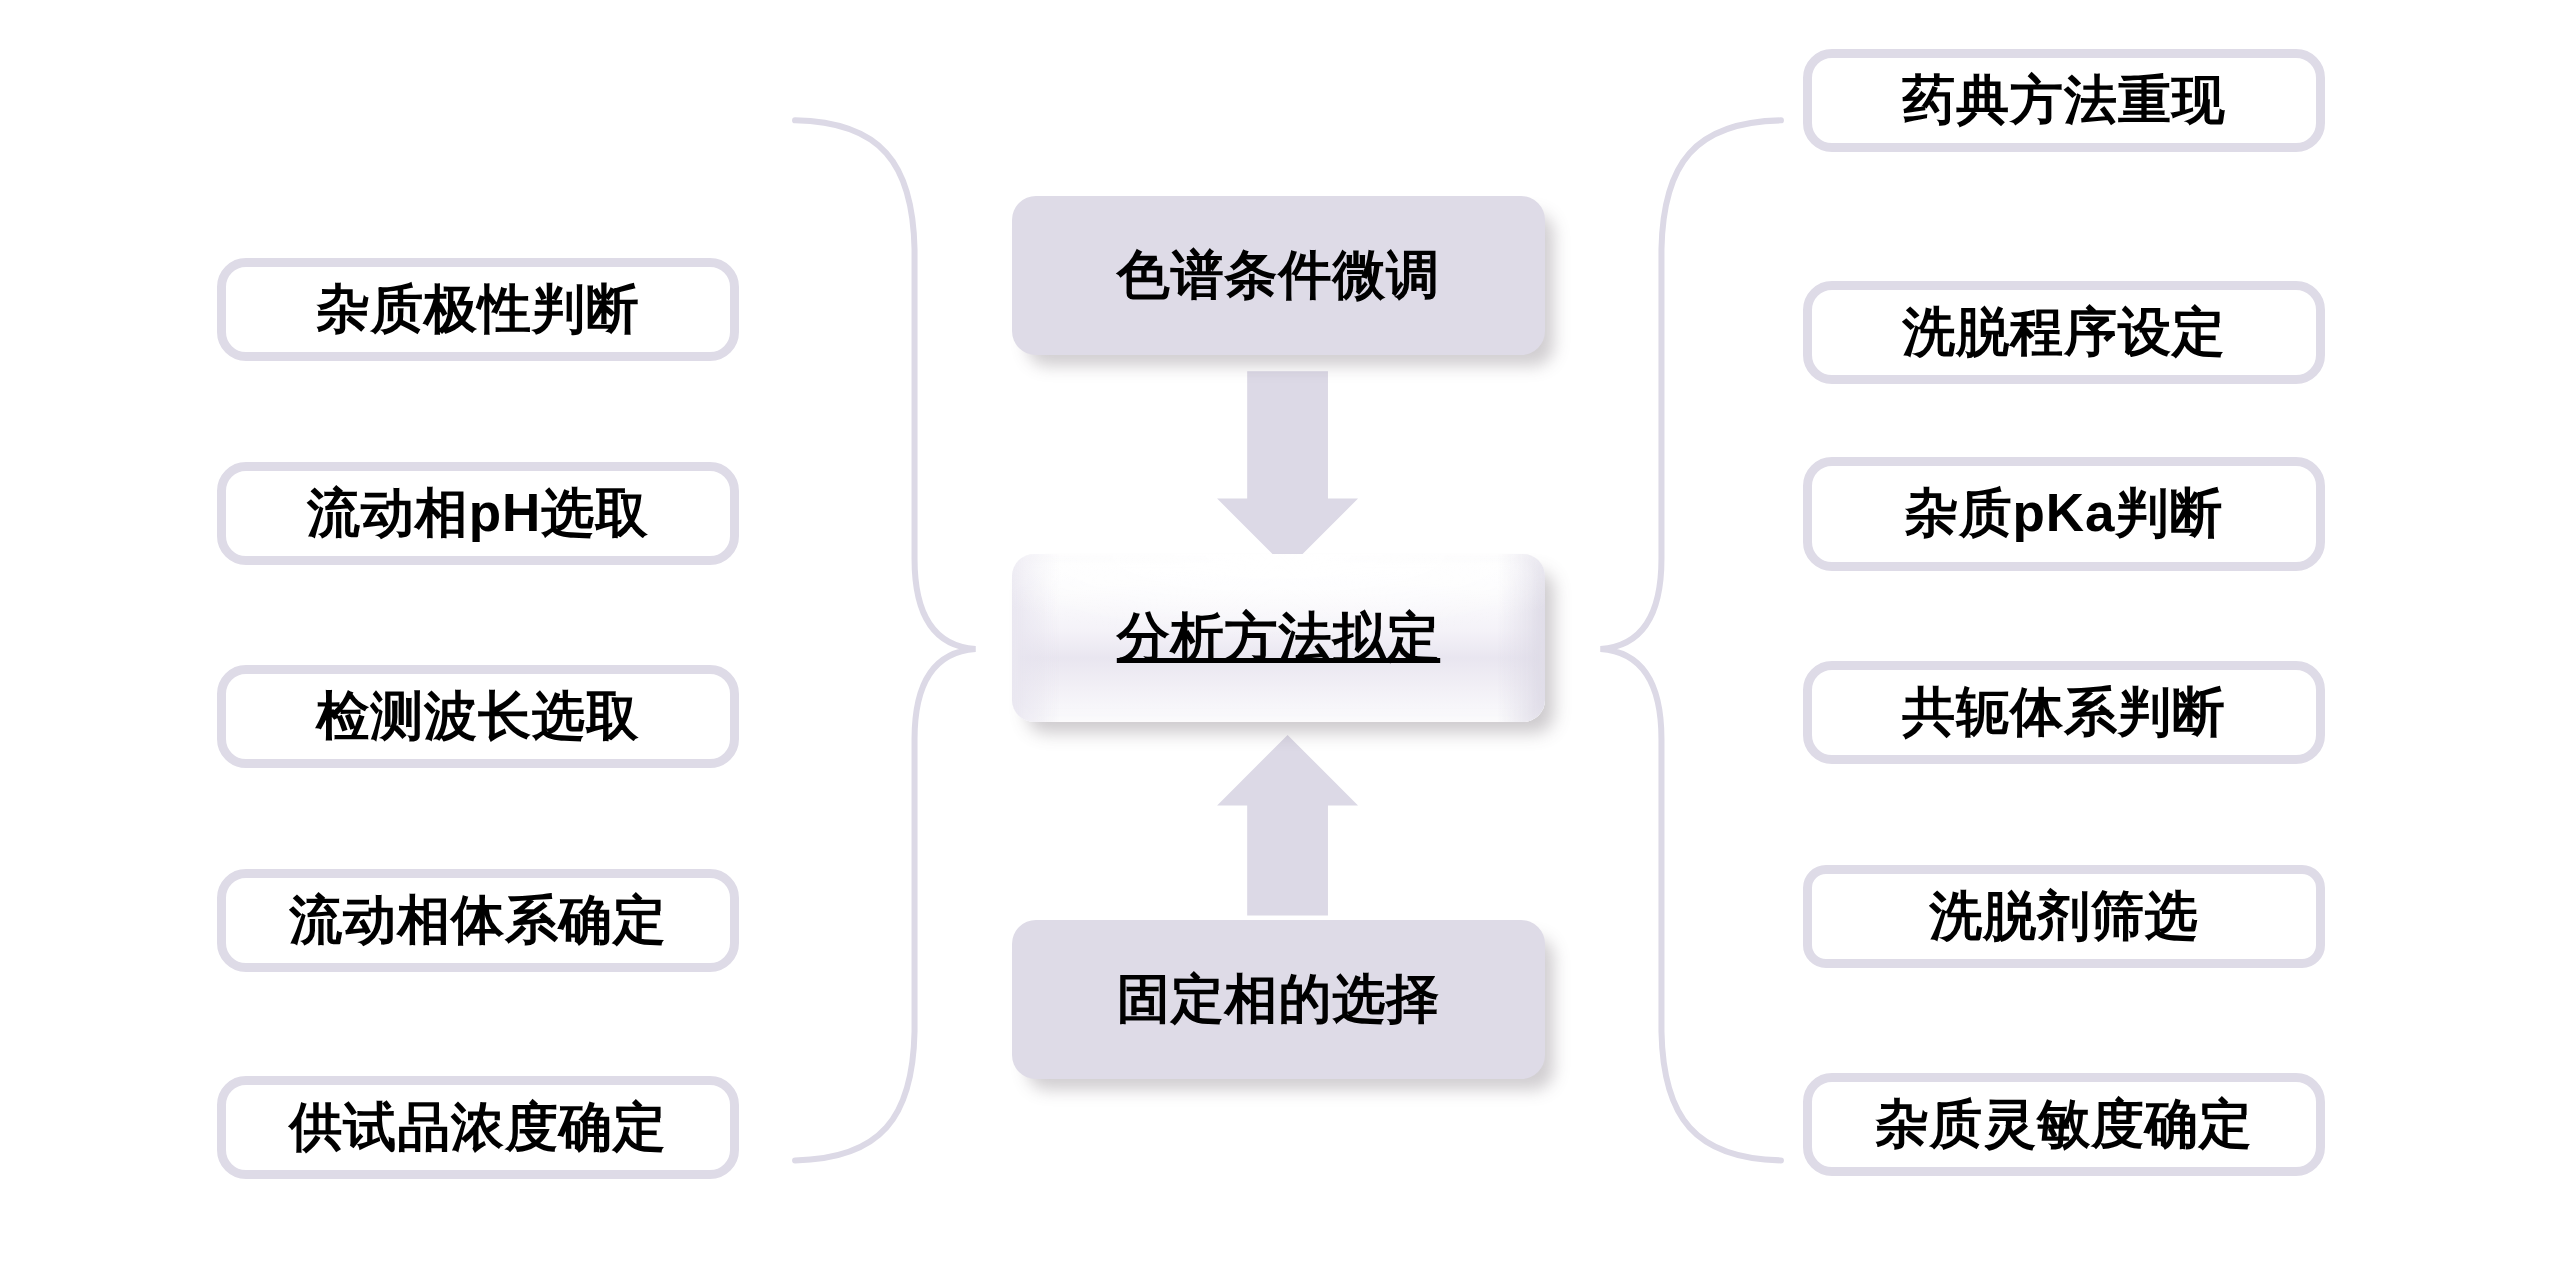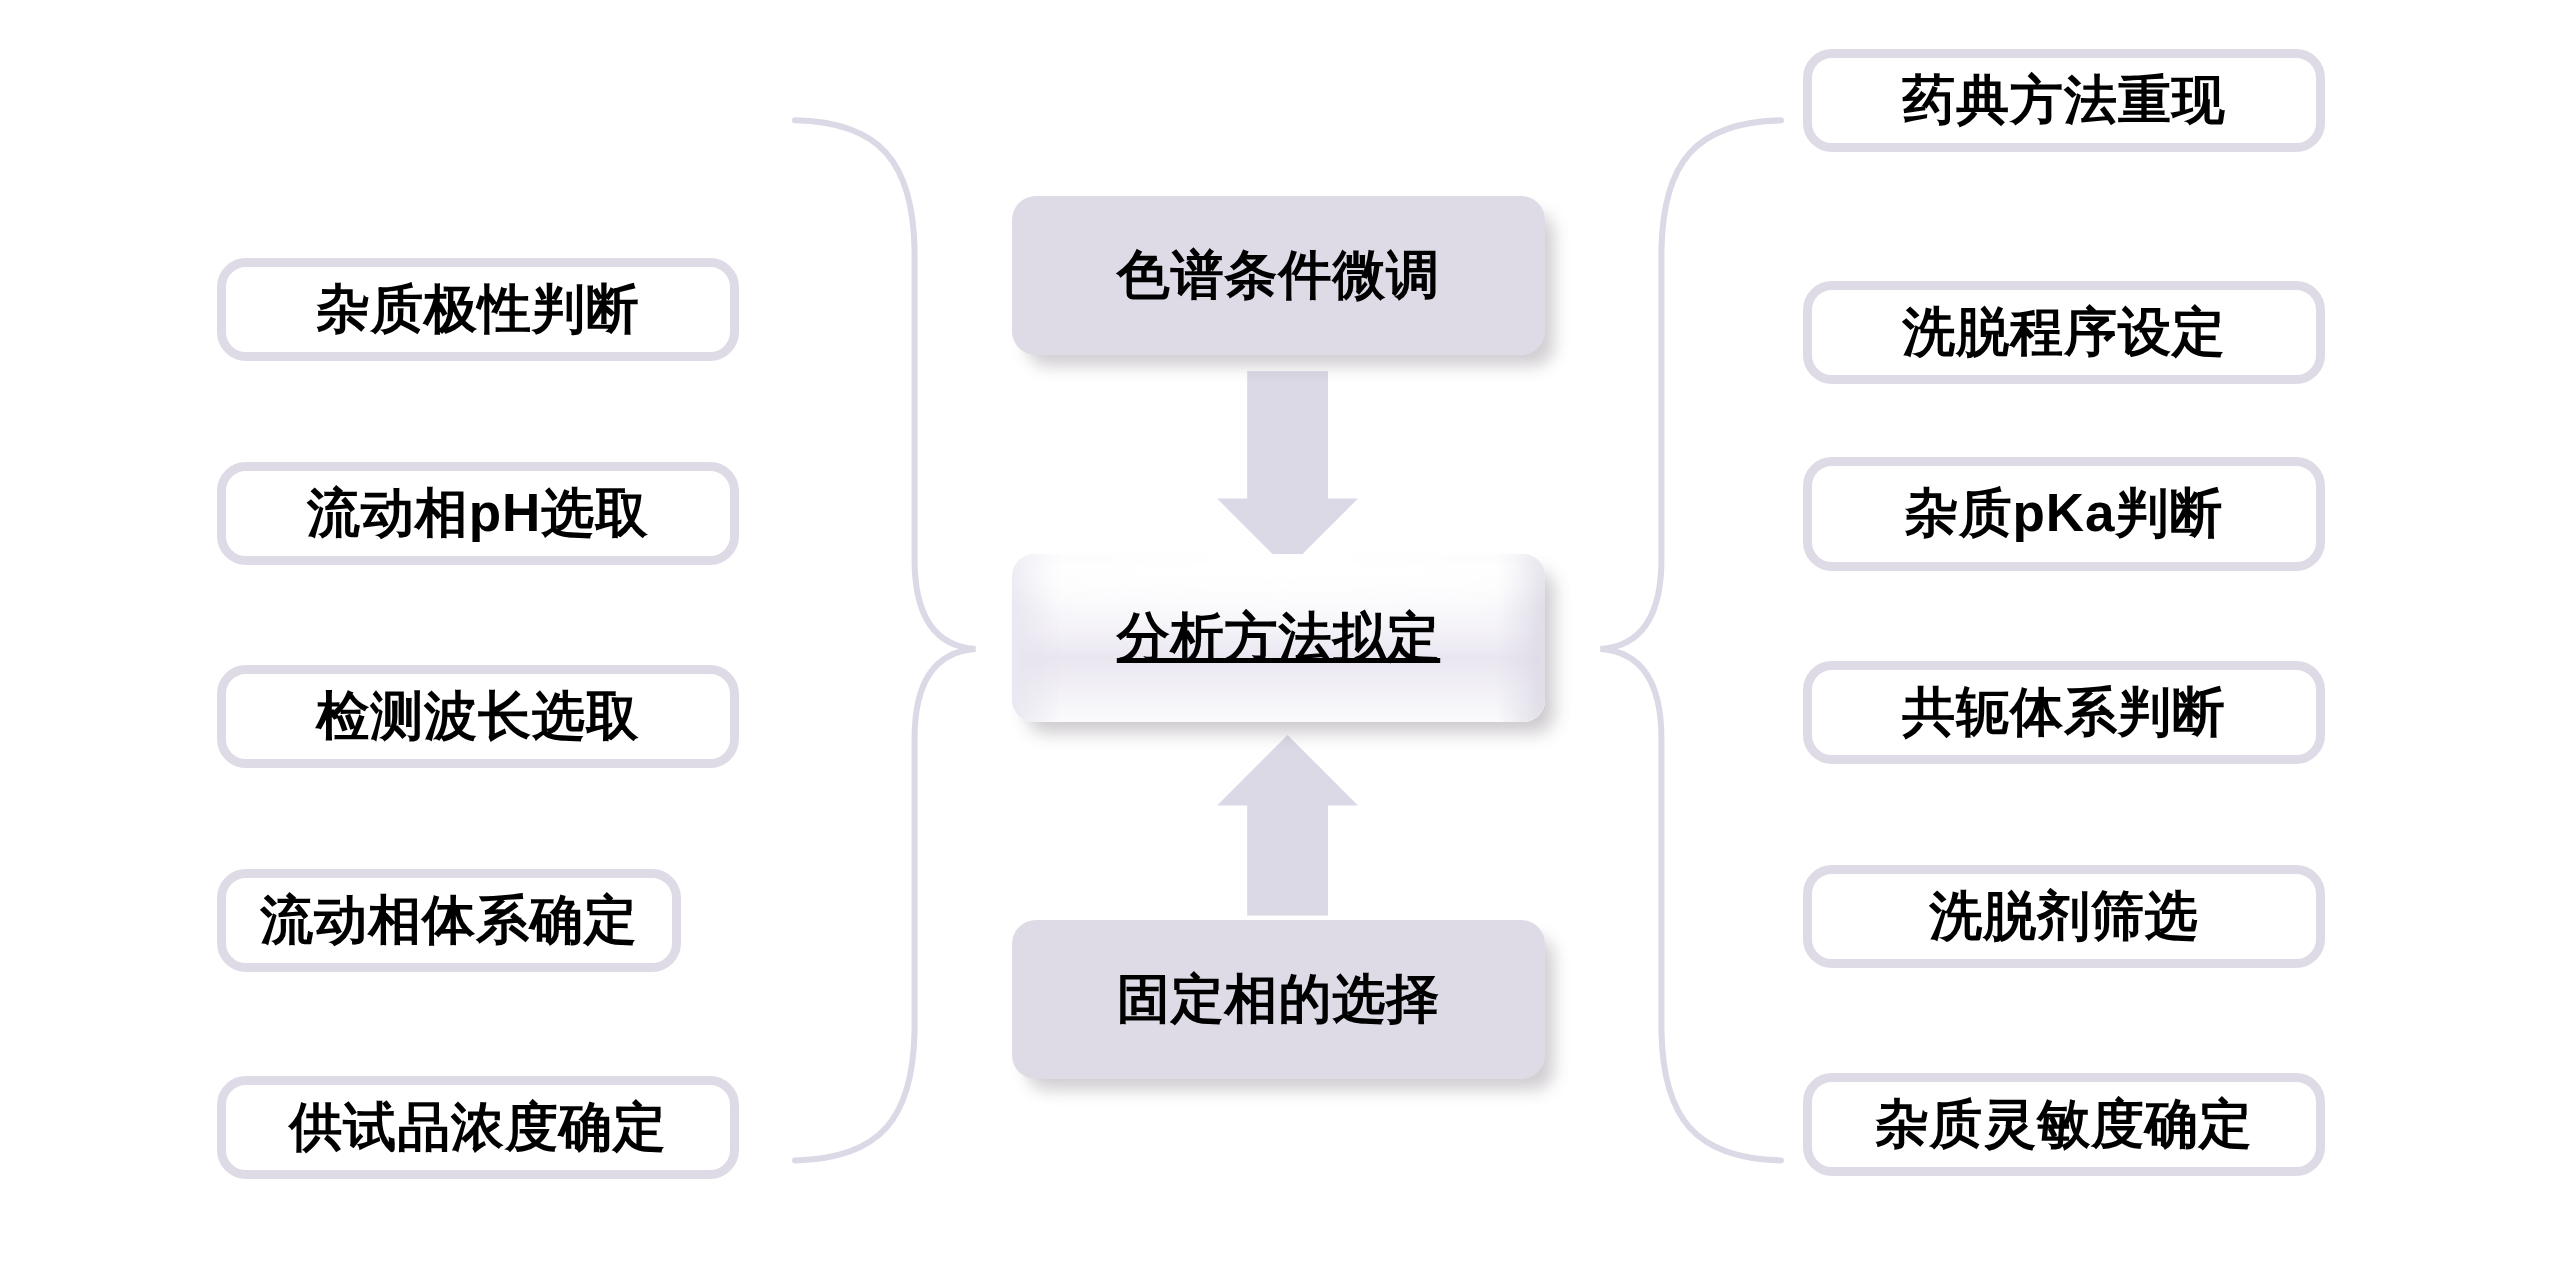--- a/index.html
+++ b/index.html
@@ -144,21 +144,21 @@
   </div>
 
   <div class="side-box" style="left:217px; top:665px; width:522px; height:103px;">
     <span>检测波长选取</span>
   </div>
 
   <div class="side-box" style="left:217px; top:462px; width:522px; height:103px;">
     <span>流动相pH选取</span>
   </div>
 
-  <div class="side-box" style="left:217px; top:869px; width:464px; height:103px;">
+  <div class="side-box" style="left:217px; top:869px; width:522px; height:103px;">
     <span>流动相体系确定</span>
   </div>
 
   <div class="side-box" style="left:217px; top:1076px; width:522px; height:103px;">
     <span>供试品浓度确定</span>
   </div>
 
   <div class="side-box" style="left:1803px; top:49px;  width:522px; height:103px;">
     <span>药典方法重现</span>
   </div>
@@ -168,21 +168,21 @@
   </div>
 
   <div class="side-box" style="left:1803px; top:457px; width:522px; height:114px;">
     <span>杂质pKa判断</span>
   </div>
 
   <div class="side-box" style="left:1803px; top:661px; width:522px; height:103px;">
     <span>共轭体系判断</span>
   </div>
 
-  <div class="side-box" style="left:1803px; top:865px; width:522px; height:103px;">
+  <div class="side-box" style="left:1803px; top:865px; width:522px; height:103px;border-radius:23px;">
     <span>洗脱剂筛选</span>
   </div>
 
   <div class="side-box" style="left:1803px; top:1073px; width:522px; height:103px;">
     <span>杂质灵敏度确定</span>
   </div>
 
   <div class="center-box flat" style="left:1012px; top:196px; width:533px; height:159px;">
     <span class="label">色谱条件微调</span>
   </div>

